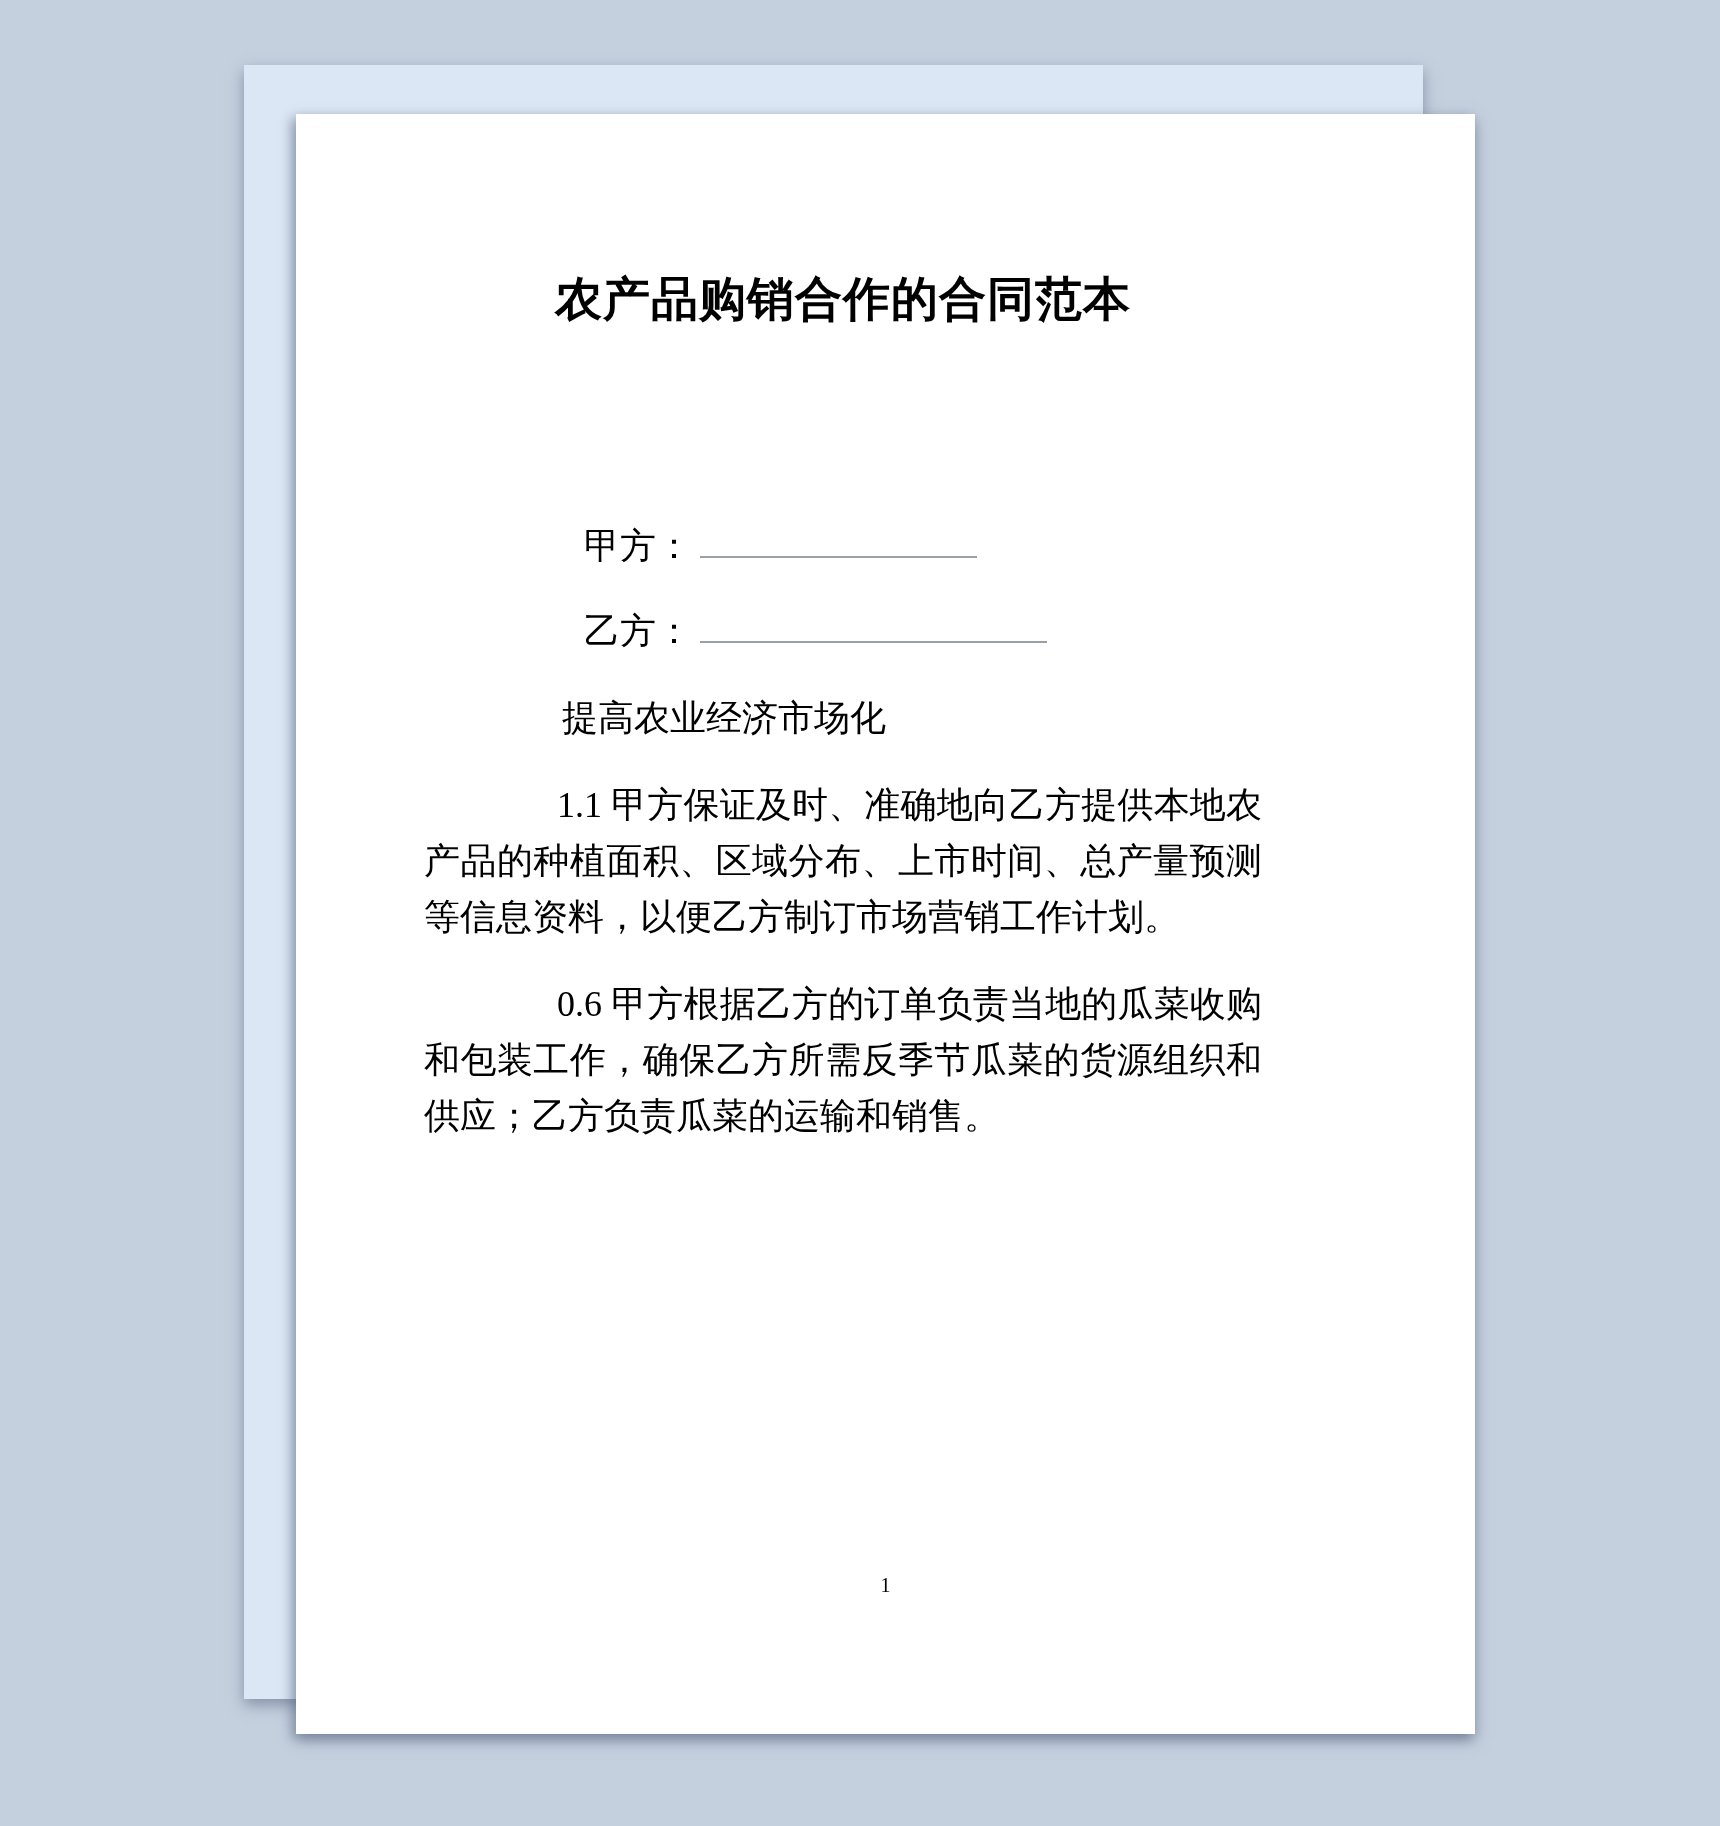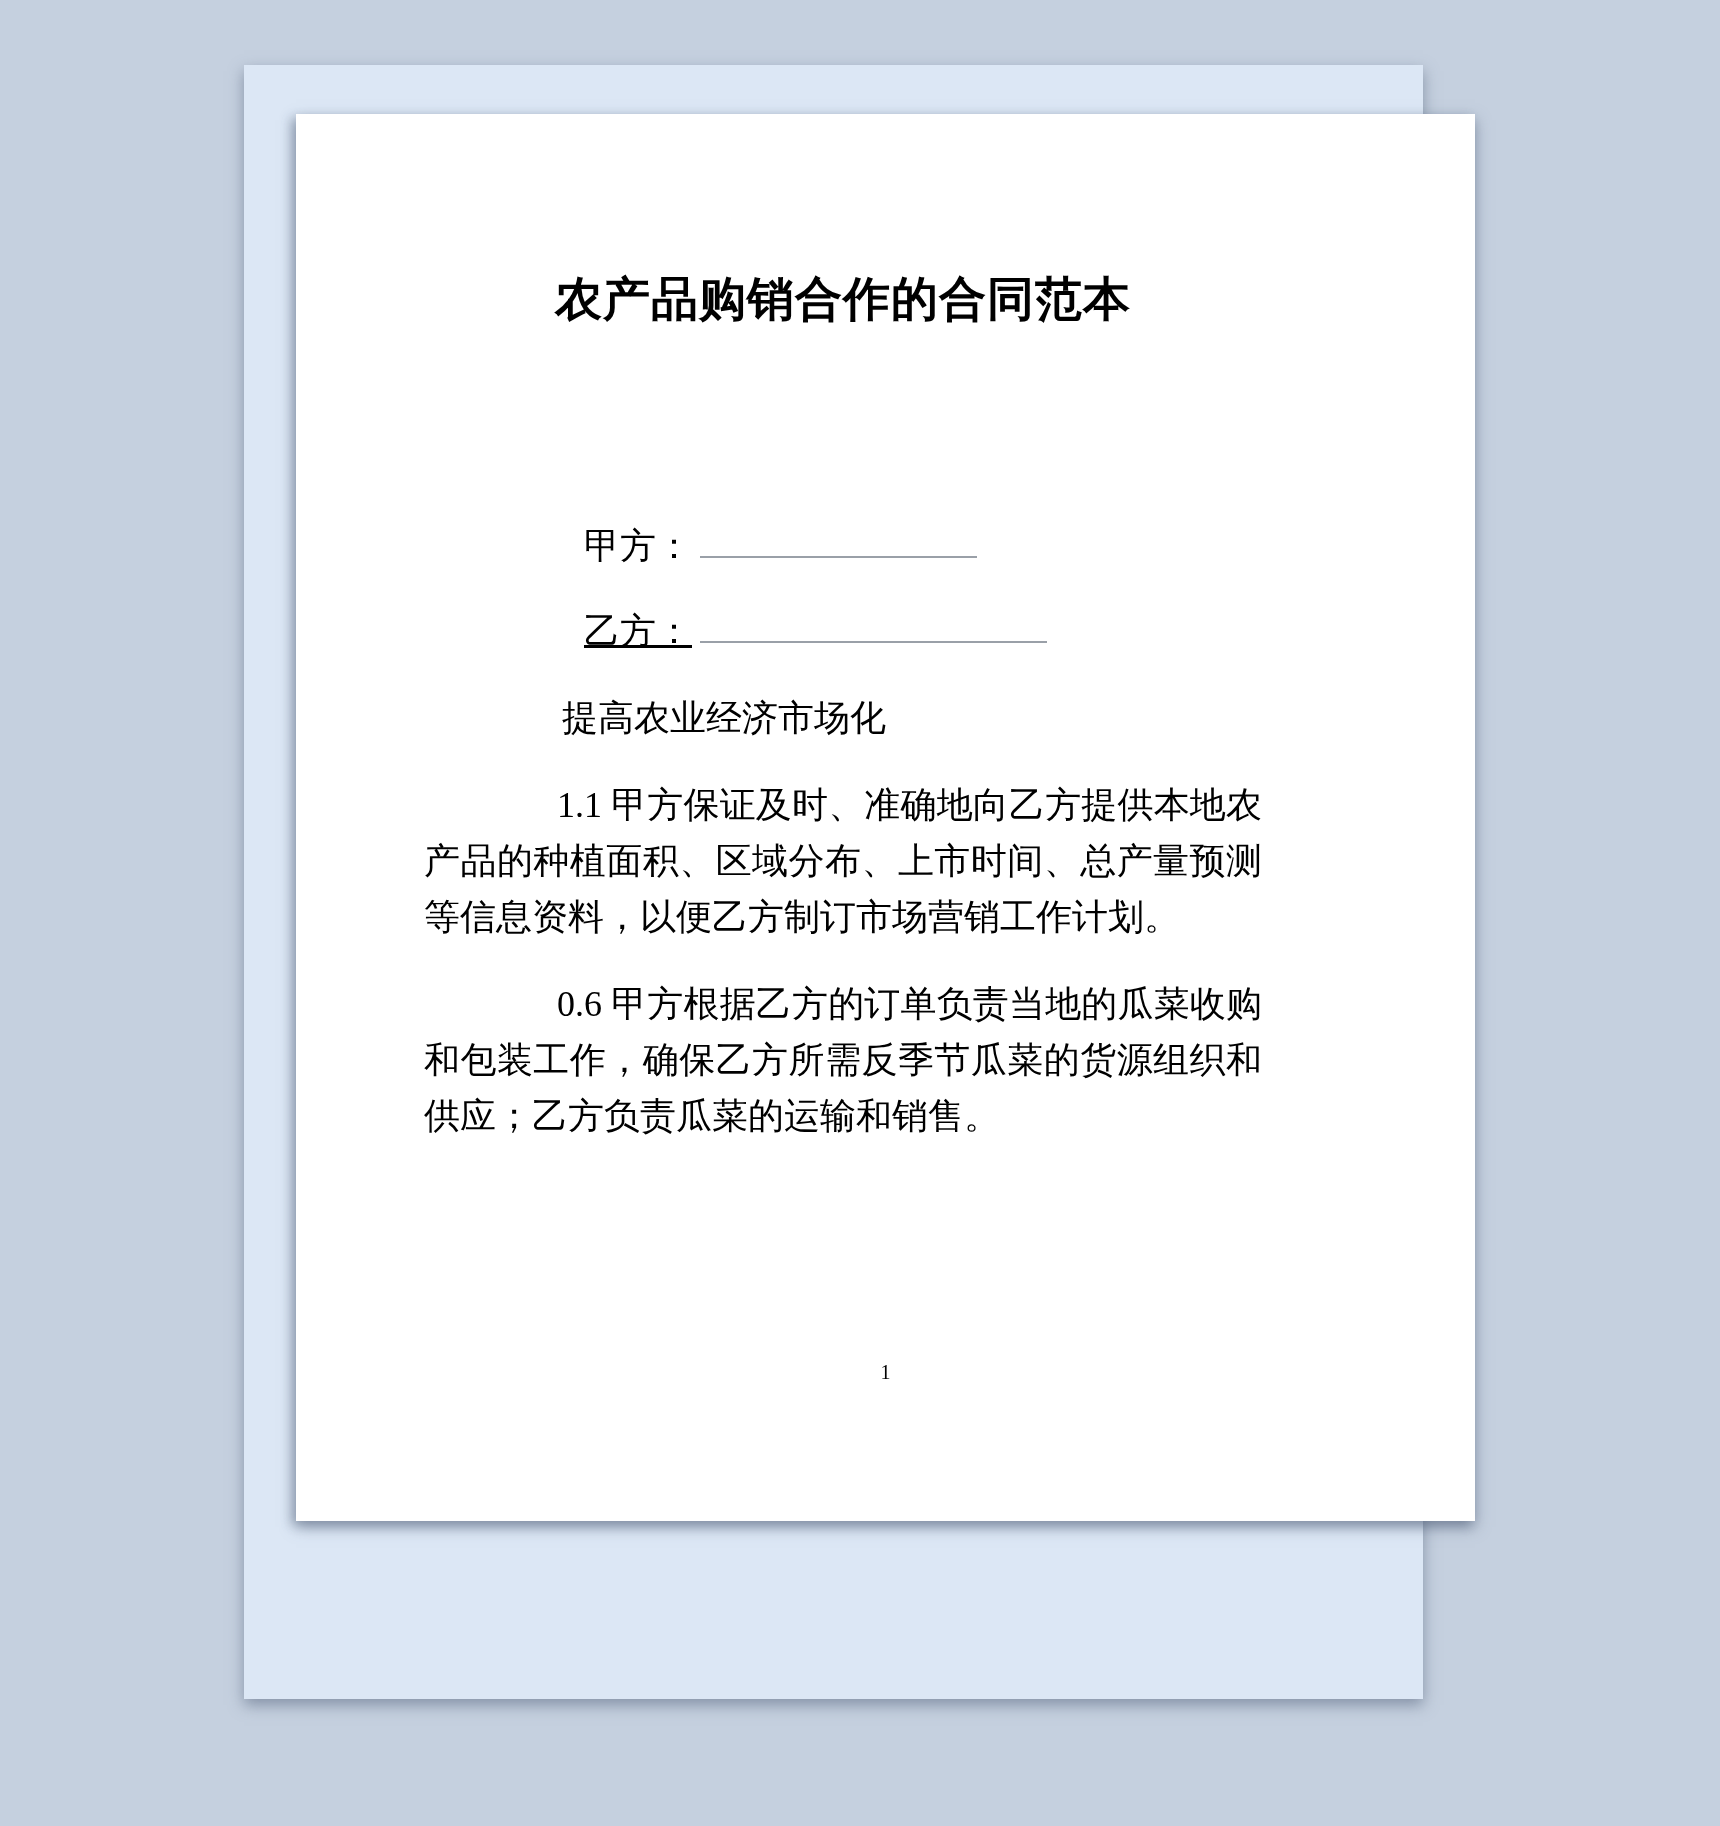--- a/index.html
+++ b/index.html
@@ -22,21 +22,21 @@
     width: 1179px;
     height: 1634px;
     background: #dce7f5;
     box-shadow: 0 6px 14px rgba(80, 95, 120, 0.55);
   }
   .page {
     position: absolute;
     left: 296px;
     top: 114px;
     width: 1179px;
-    height: 1407px;
+    height: 1620px;
     background: #ffffff;
     box-shadow: 0 6px 14px rgba(80, 95, 120, 0.55), -5px 4px 10px rgba(80, 95, 120, 0.30);
   }
   .content {
     margin-left: 128px;
     margin-right: 213px; 
   }
   .doc-title {
     margin: 0;
     padding-top: 150px;
@@ -50,21 +50,21 @@
   p {
     margin: 0;
     font-size: 36px;
     line-height: 56px;
   }
   .party-line {
     text-indent: 160px;
     white-space: nowrap;
   }
   .party-a { margin-top: 184px; }
-  .party-b { margin-top: 29px; text-decoration: underline; }
+  .party-b { margin-top: 29px; }
   .blank-line {
     display: inline-block;
     height: 1em;
     border-bottom: 2px solid #9aa0a8;
     margin-left: 8px;
     vertical-align: baseline;
   }
   .blank-a { width: 277px; }
   .blank-b { width: 347px; }
   .intro {

